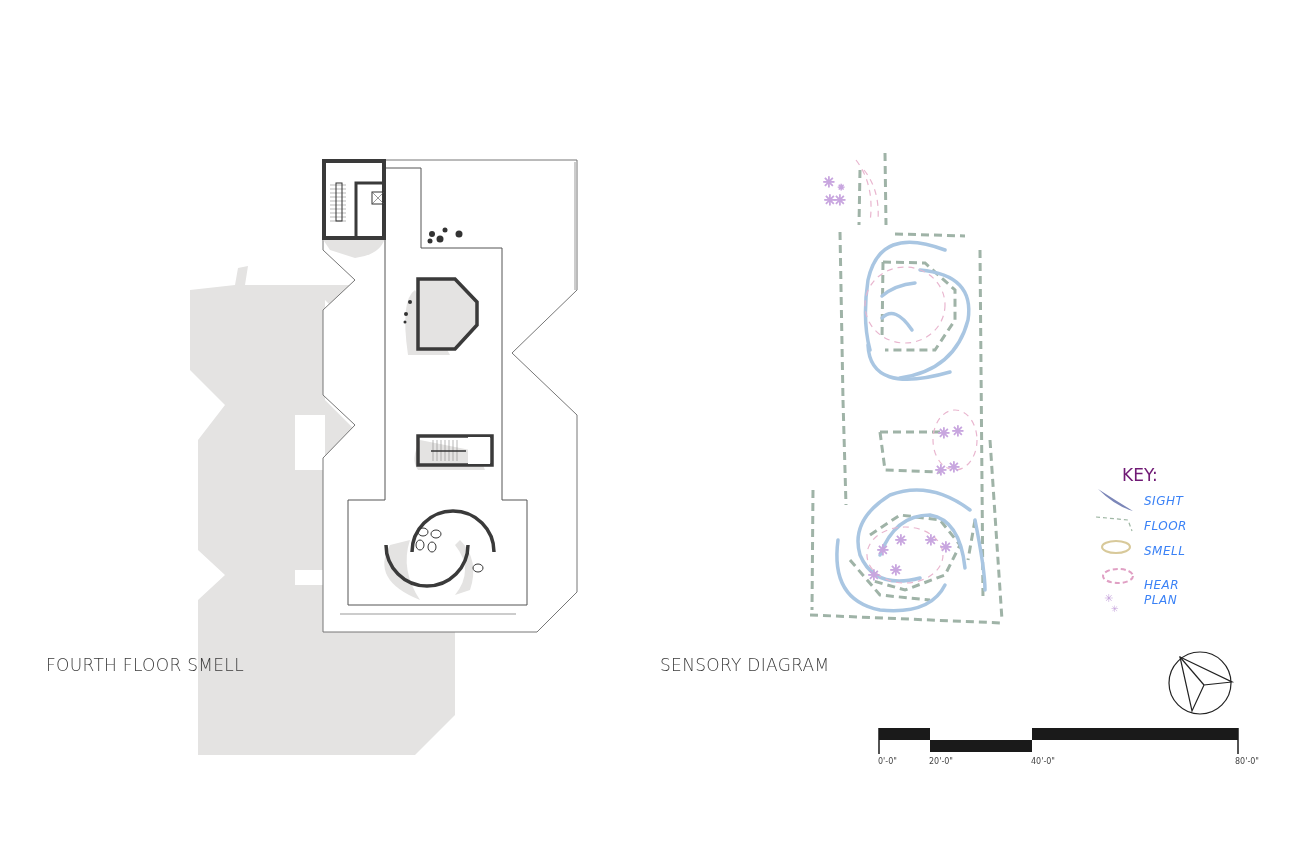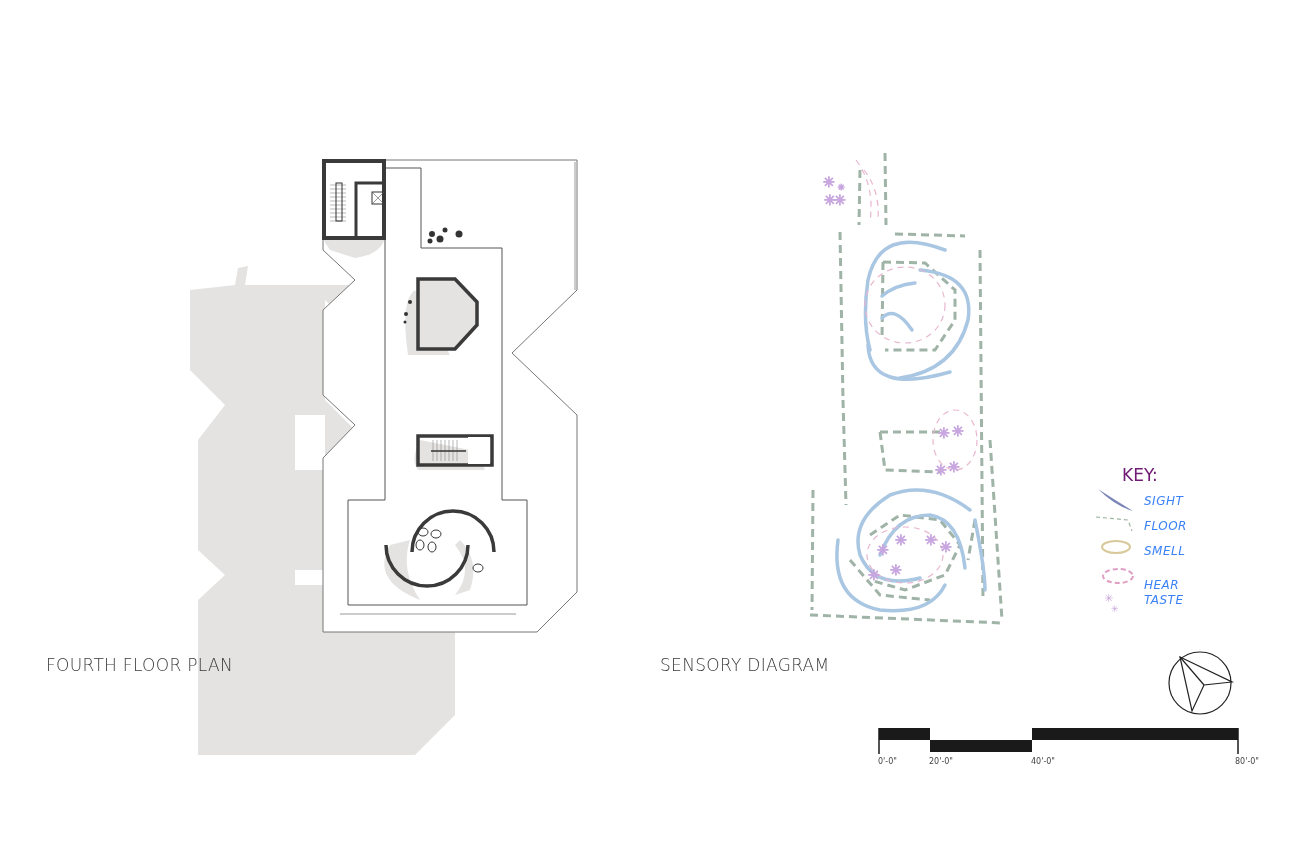--- a/index.html
+++ b/index.html
@@ -135,38 +135,38 @@
       <text x="948" y="472">✳</text>
     <text x="877" y="555">✳</text>
       <text x="895" y="545">✳</text>
     <text x="925" y="545">✳</text>
       <text x="940" y="552">✳</text>
     <text x="868" y="580">✳</text>
       <text x="890" y="575">✳</text>
   </g>
 </svg>
 
-<div class="title" style="left:46px;top:655px;">FOURTH FLOOR PLAN</div>
+<div class="title" style="left:46px;top:655px;">FOURTH FLOOR SMELL</div>
 <div class="title" style="left:660px;top:655px;">SENSORY DIAGRAM</div>
 
 <div>
   <div class="key-title">KEY:</div>
   <svg class="layer" width="1300" height="841">
     <path d="M1098,489 Q1115,500 1133,511 Q1115,506 1098,489 Z" fill="#7b86b8"></path>
     <path d="M1096,517 L1128,520 L1132,531" fill="none" stroke="#9fb7a4" stroke-width="1.2" stroke-dasharray="4,3"></path>
     <ellipse cx="1116" cy="547" rx="14" ry="6" fill="none" stroke="#d8c99a" stroke-width="2"></ellipse>
     <ellipse cx="1118" cy="576" rx="15" ry="7" fill="none" stroke="#e0a0c4" stroke-width="2" stroke-dasharray="5,3"></ellipse>
     <text x="1104" y="602" font-size="11" fill="#c7a6dc">✳</text>
     <text x="1111" y="612" font-size="9" fill="#c7a6dc">✳</text>
   </svg>
   <div class="key-label" style="top:494px;">SIGHT</div>
   <div class="key-label" style="top:519px;">FLOOR</div>
   <div class="key-label" style="top:544px;">SMELL</div>
   <div class="key-label" style="top:566px;margin-top:12px;">HEAR</div>
-  <div class="key-label" style="top:593px;">TASTE</div>
+  <div class="key-label" style="top:593px;">PLAN</div>
 </div>
 
 <svg class="layer" width="1300" height="841">
   <circle cx="1200" cy="683" r="31" fill="none" stroke="#222" stroke-width="1.2"></circle>
   <path d="M1180,657 L1232,682 L1204,685 L1192,711 Z" fill="none" stroke="#222" stroke-width="1.2"></path>
   <line x1="1180" y1="657" x2="1204" y2="685" stroke="#222" stroke-width="1.2"></line>
 </svg>
 
 <svg class="layer" width="1300" height="841">
   <rect x="879" y="728" width="51" height="12" fill="#1a1a1a"></rect>

